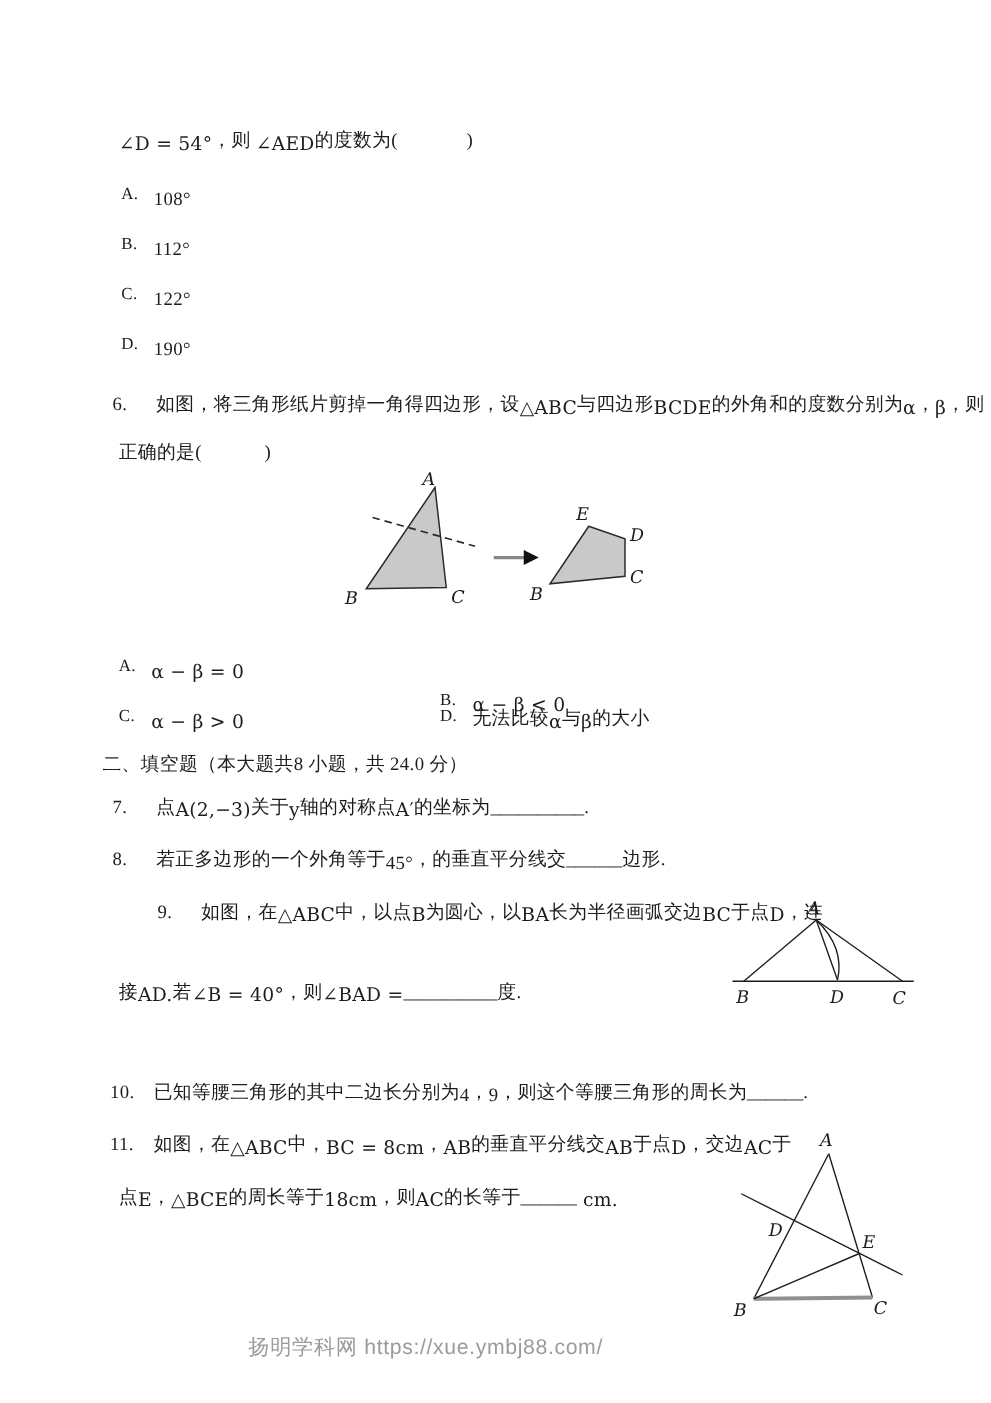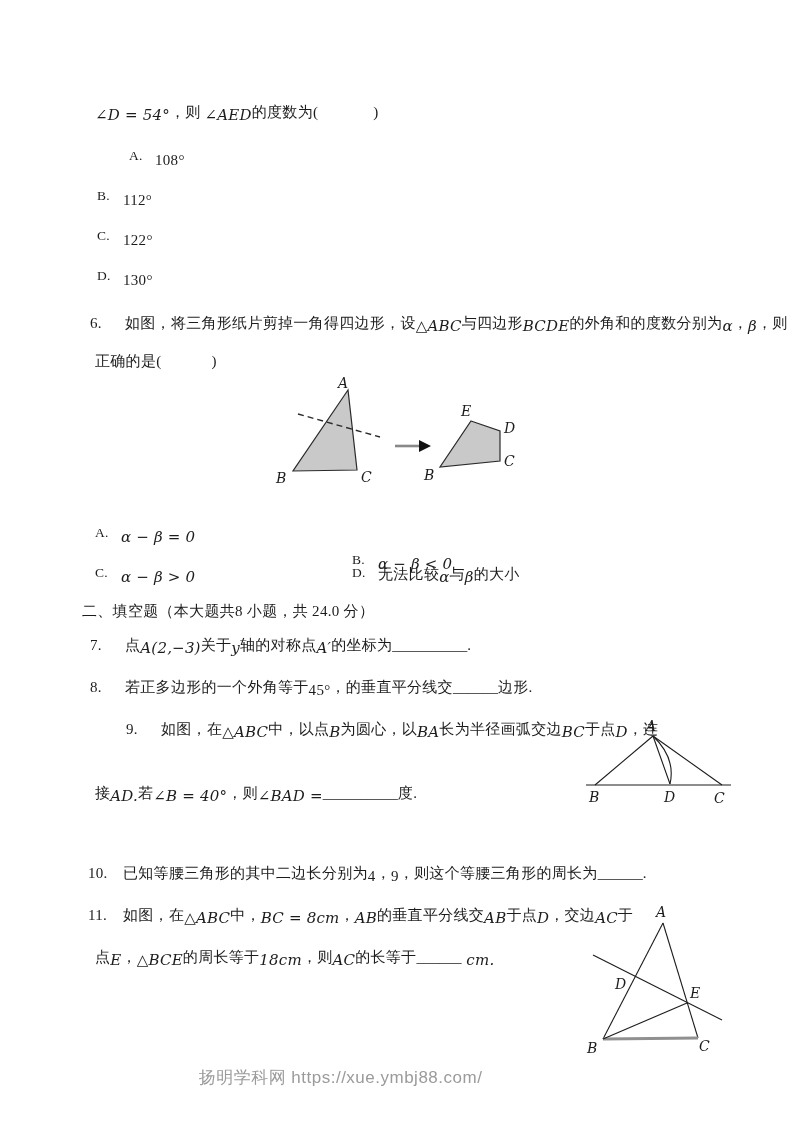--- a/index.html
+++ b/index.html
@@ -13,21 +13,20 @@
   }
   .line {
     position: absolute;
     font-size: 15px;
     white-space: nowrap;
     letter-spacing: 0.3px;
   }
   
   .mi {
     font-family: "DejaVu Serif", serif;
-    font-style: italic;
     position: relative; top: 3px;
     letter-spacing: 0.2px;
   }
   
   .mn { position: relative; top: 3px; }
   .qnum { display: inline-block; width: 35px; font-style: normal; }
   .optlabel {
     display: inline-block; width: 26px;
     font-size: 13.5px; position: relative; top: -2px;
   }
@@ -51,31 +50,31 @@
     letter-spacing: 0.5px;
   }
 </style>
 </head>
 <body>
 
 <div class="line" style="left:95px; top:103px;">
   <span class="mi">∠D = 54°</span><span>，则 </span><span class="mi">∠AED</span><span>的度数为(</span><span class="gap55"></span><span>)</span>
 </div>
 
-<div class="line" style="left:97px; top:149px;margin-left:32px;">
+<div class="line" style="left:97px; top:149px;">
   <span class="optlabel">A.</span><span class="mn">108°</span>
 </div>
 <div class="line" style="left:97px; top:189px;">
   <span class="optlabel">B.</span><span class="mn">112°</span>
 </div>
 <div class="line" style="left:97px; top:229px;">
   <span class="optlabel">C.</span><span class="mn">122°</span>
 </div>
 <div class="line" style="left:97px; top:269px;">
-  <span class="optlabel">D.</span><span class="mn">130°</span>
+  <span class="optlabel">D.</span><span class="mn">190°</span>
 </div>
 
 <div class="line" style="left:90px; top:314px;">
   <span class="qnum">6.</span><span>如图，将三角形纸片剪掉一角得四边形，设</span><span class="mi">△ABC</span><span>与四边形</span><span class="mi">BCDE</span><span>的外角和的度数分别为</span><span class="mi">α</span><span>，</span><span class="mi">β</span><span>，则</span>
 </div>
 <div class="line" style="left:95px; top:352px;">
   <span>正确的是(</span><span class="gap50"></span><span>)</span>
 </div>
 
 <svg class="fig" style="left:268px; top:377px;" width="262" height="112" viewBox="0 0 262 112">

